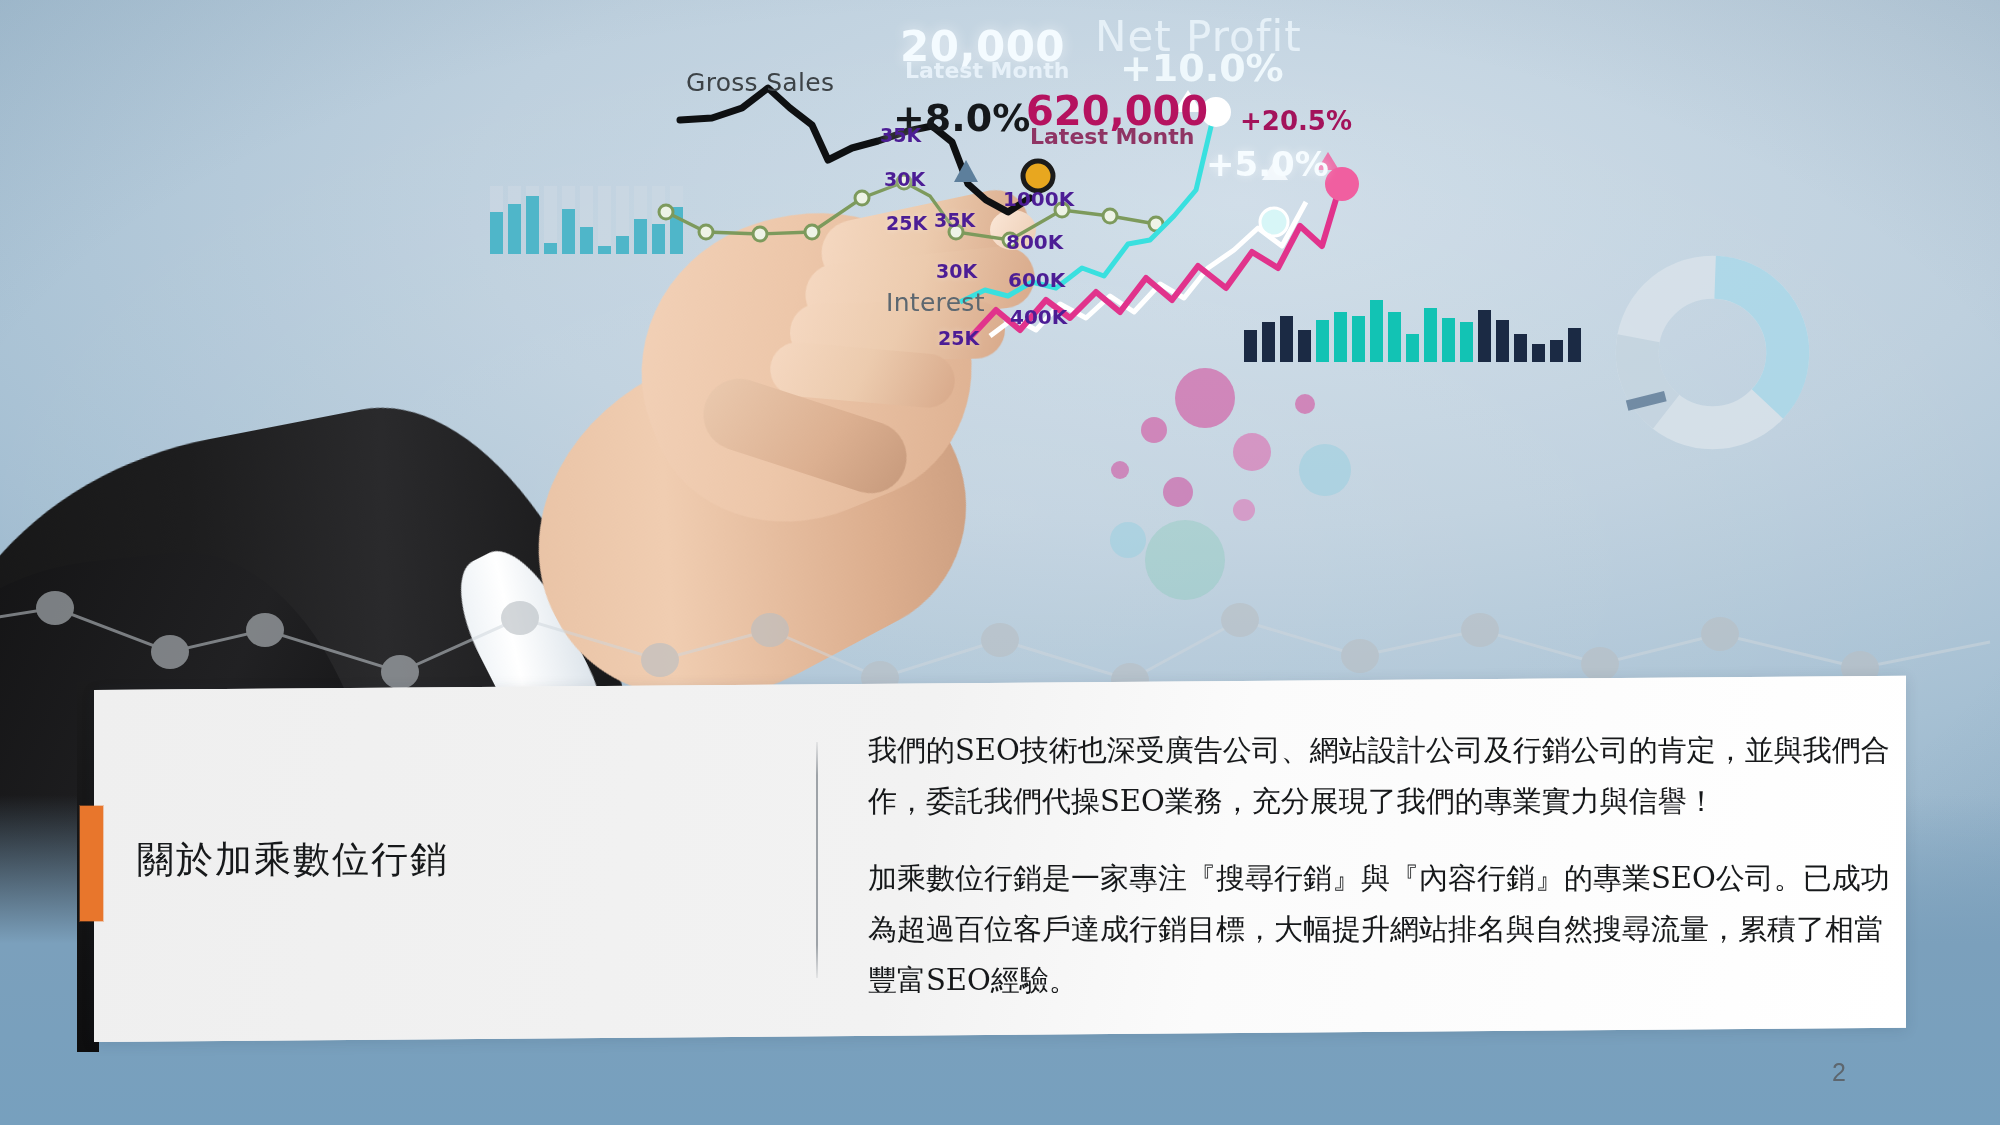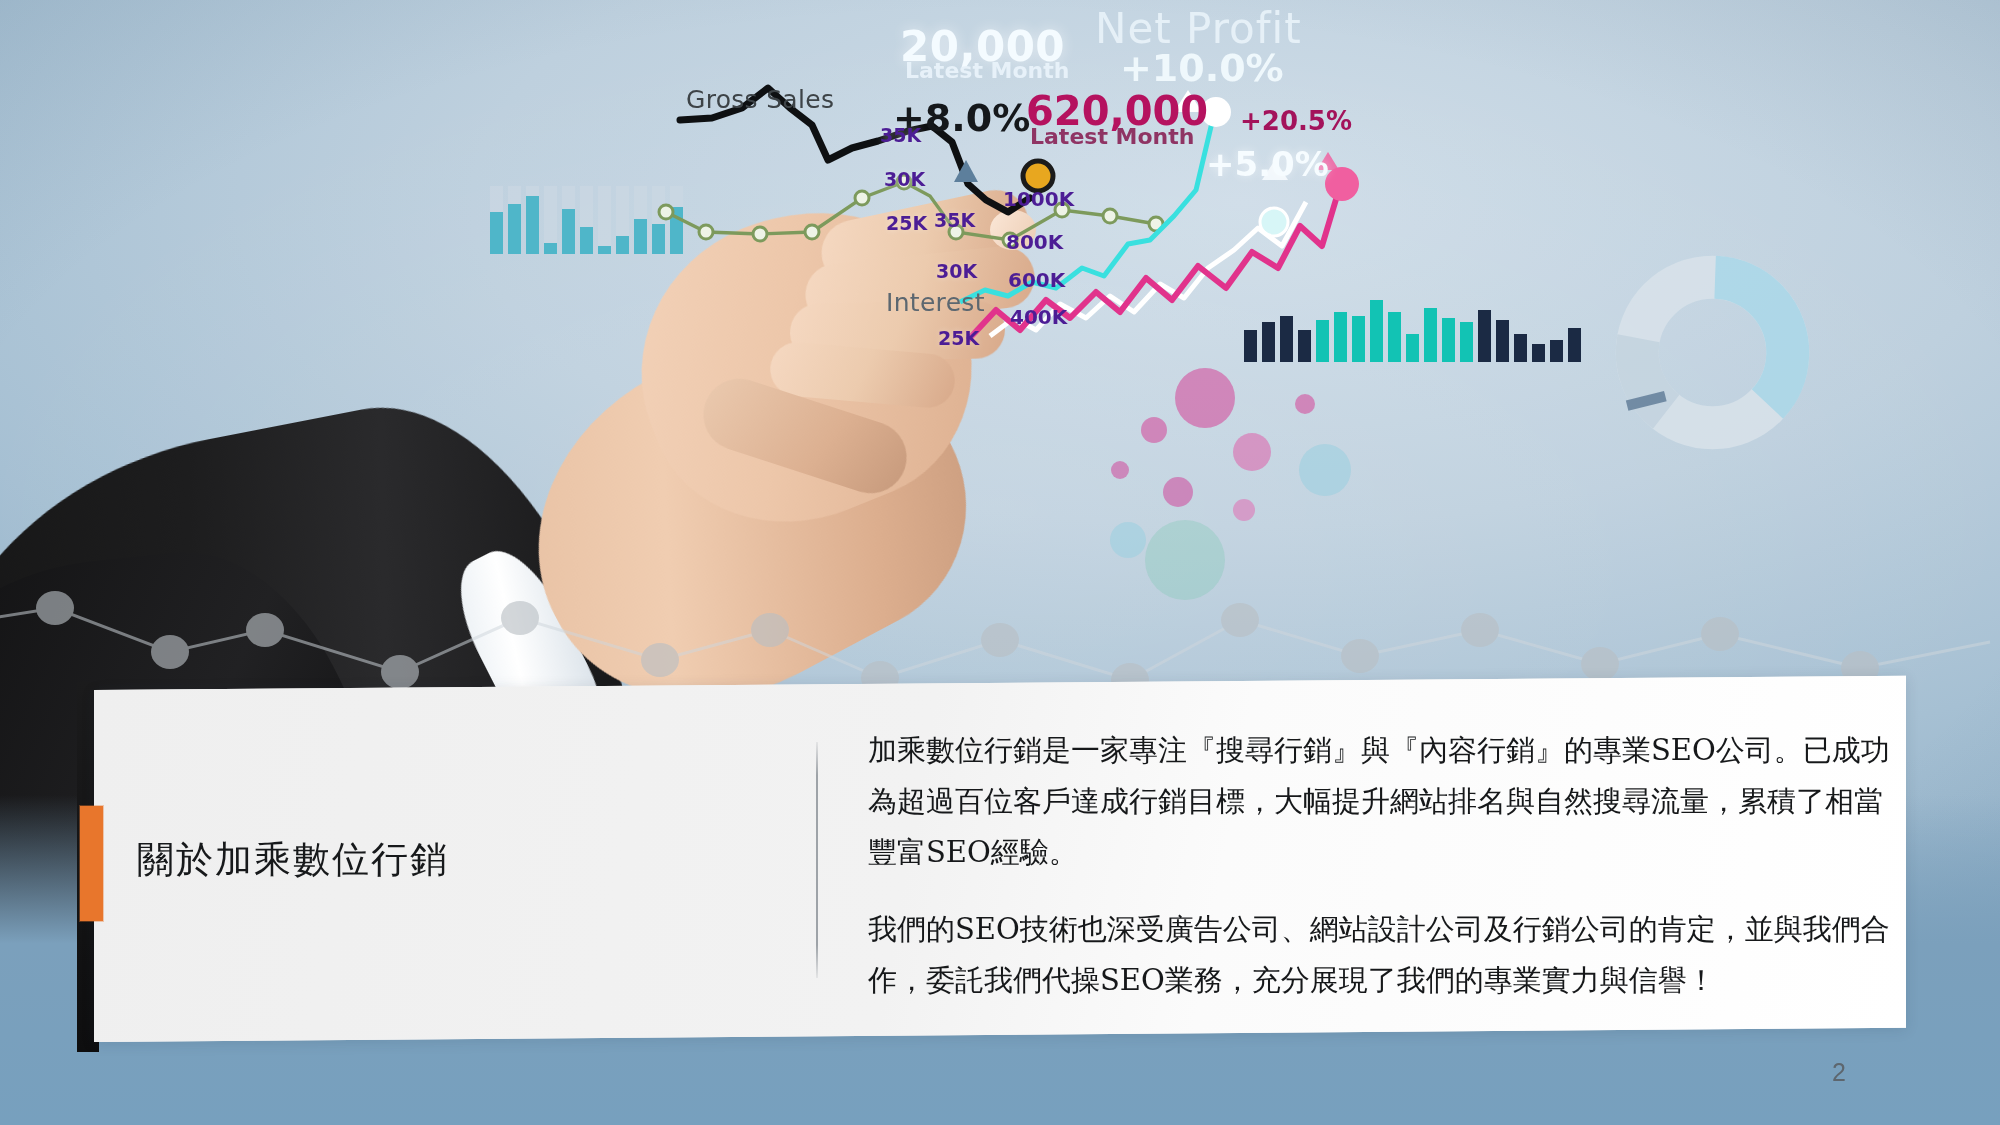--- a/index.html
+++ b/index.html
@@ -52,27 +52,27 @@
 
   
   .netsvg{position:absolute;left:0;top:560px;width:2000px;height:260px;opacity:.62;}
 
   
   .chartsvg{position:absolute;left:0;top:0;width:2000px;height:700px;}
 
   .lbl{position:absolute;white-space:nowrap;
        font-family:"DejaVu Sans","Liberation Sans",sans-serif;}
 
-  .lbl-grosssales{left:686px;top:68px;font-size:25px;color:#3d4347;letter-spacing:.3px;margin-top:17px;}
+  .lbl-grosssales{left:686px;top:68px;font-size:25px;color:#3d4347;letter-spacing:.3px;}
   .lbl-interest{left:886px;top:288px;font-size:25px;color:#5c6770;letter-spacing:.3px;}
 
   .big-white{color:#f4fbff;font-weight:700;text-shadow:0 0 14px rgba(255,255,255,.55);}
   .lbl-20000{left:900px;top:22px;font-size:42px;letter-spacing:.5px;}
   .lbl-20000-sub{left:905px;top:58px;font-size:22px;color:#eaf4fb;font-weight:600;opacity:.92;}
-  .lbl-netprofit{left:1095px;top:4px;font-size:42px;color:#eef7fd;font-weight:400;opacity:.8;letter-spacing:1px;}
+  .lbl-netprofit{left:1095px;top:12px;font-size:42px;color:#eef7fd;font-weight:400;opacity:.8;letter-spacing:1px;}
   .lbl-10{left:1120px;top:46px;font-size:38px;color:#f3fbff;font-weight:700;opacity:.92;}
   .lbl-8{left:893px;top:96px;font-size:38px;color:#15181b;font-weight:700;}
   .lbl-920000{left:1026px;top:88px;font-size:40px;color:#b5125f;font-weight:700;}
   .lbl-920000-sub{left:1030px;top:124px;font-size:22px;color:#8f3464;font-weight:600;}
   .lbl-205{left:1240px;top:106px;font-size:26px;color:#a3135b;font-weight:700;}
   .lbl-5{left:1206px;top:144px;font-size:34px;color:#f6fcff;font-weight:700;text-shadow:0 0 10px rgba(255,255,255,.5);}
 
   .axk{color:#4c1d95;font-weight:700;font-size:19px;text-shadow:0 0 6px rgba(255,255,255,.35);}
   .k35a{left:880px;top:124px;}
   .k30a{left:884px;top:168px;}
@@ -307,19 +307,19 @@
     <div class="panel-inner"></div>
   </div>
 
   <div class="accent"></div>
 
   <div class="title">關於加乘數位行銷</div>
 
   <div class="divider"></div>
 
   <div class="body">
+    <p>我們的SEO技術也深受廣告公司、網站設計公司及行銷公司的肯定，並與我們合作，委託我們代操SEO業務，充分展現了我們的專業實力與信譽！</p>
     <p>加乘數位行銷是一家專注『搜尋行銷』與『內容行銷』的專業SEO公司。已成功為超過百位客戶達成行銷目標，大幅提升網站排名與自然搜尋流量，累積了相當豐富SEO經驗。</p>
-    <p>我們的SEO技術也深受廣告公司、網站設計公司及行銷公司的肯定，並與我們合作，委託我們代操SEO業務，充分展現了我們的專業實力與信譽！</p>
   </div>
 
   <div class="pagenum">2</div>
 
 </div>
 
 </body></html>

